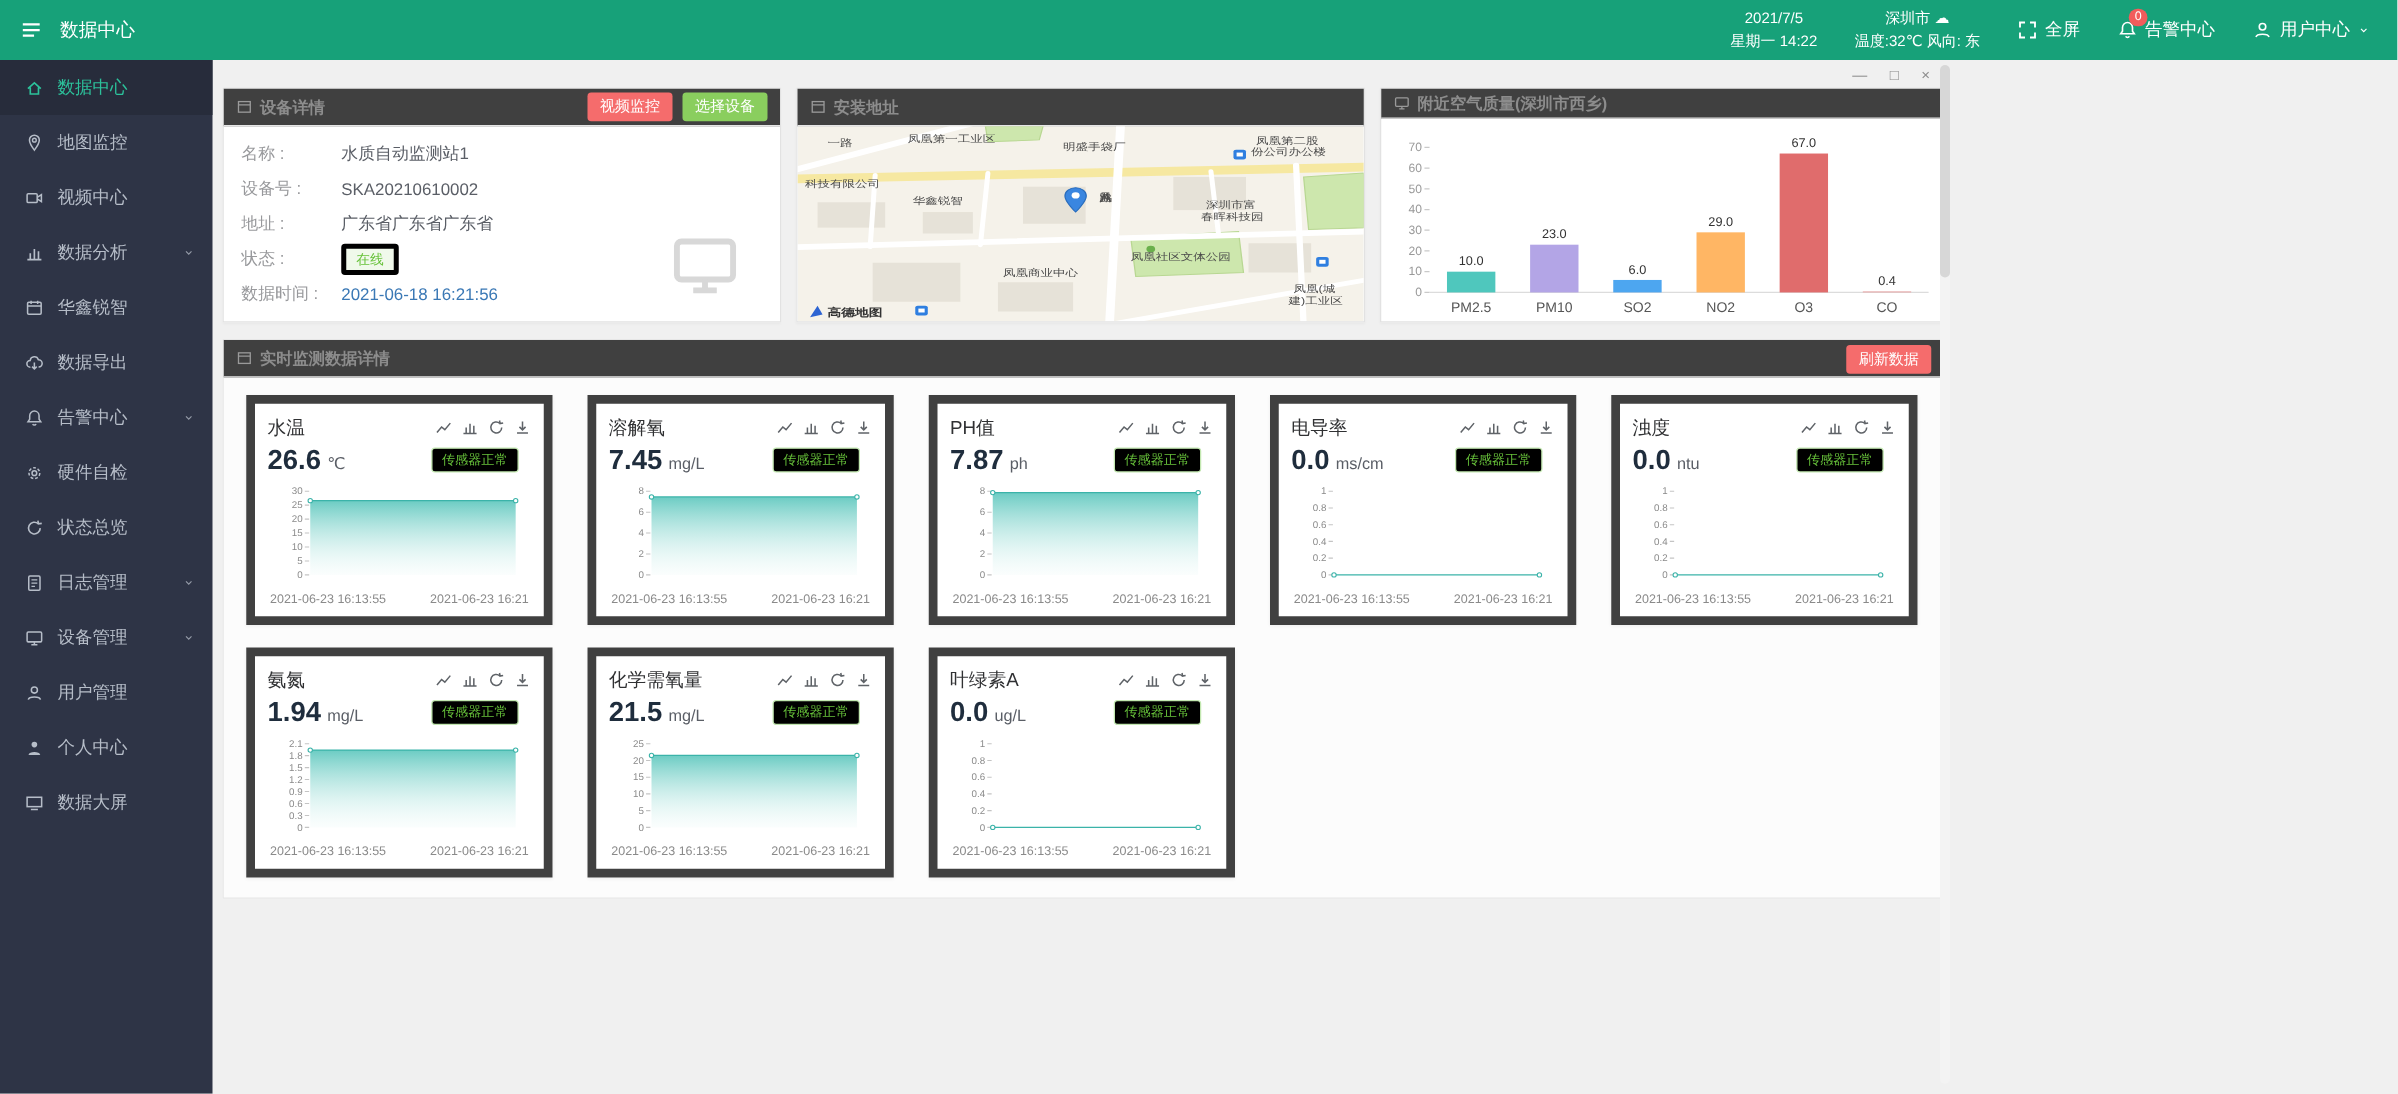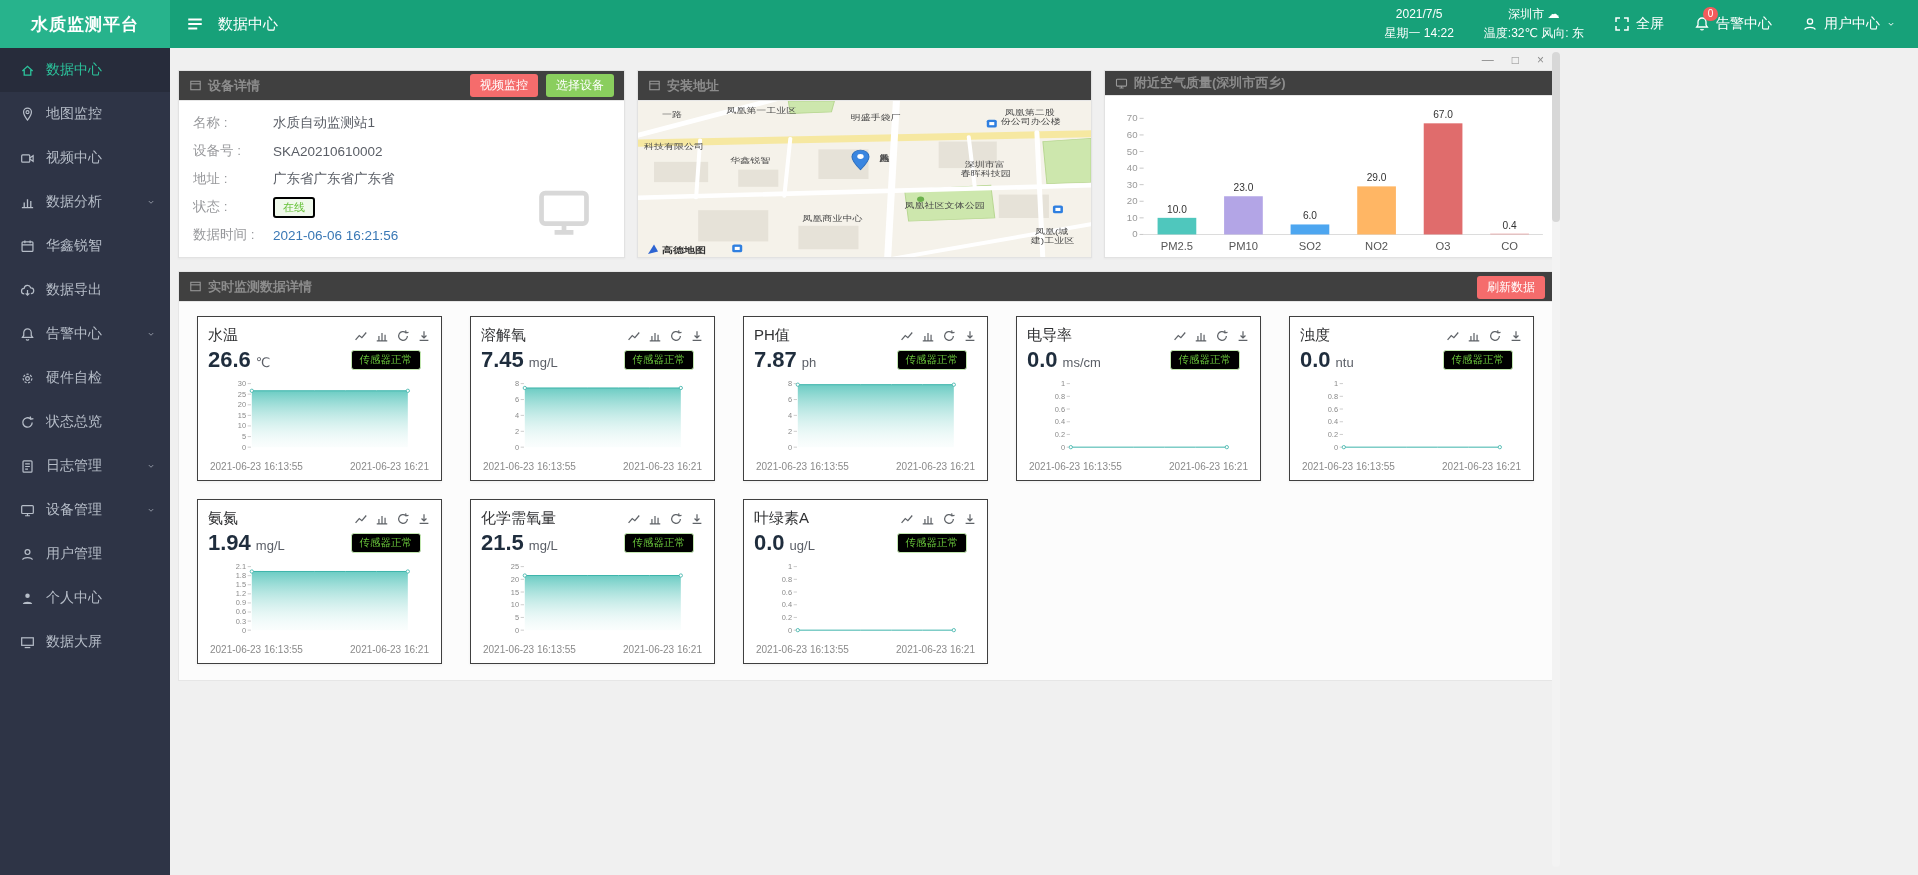--- a/index.html
+++ b/index.html
@@ -42,40 +42,40 @@
   .hd-btns{margin-left:auto;display:flex;gap:8px}
   .btn{border:none;color:#fff;font-size:12px;padding:3px 10px;border-radius:3px;cursor:pointer;font-family:inherit}
   .btn.red{background:#f56c6c}
   .btn.green{background:#8ace5e}
   .panel-bd{flex:1;position:relative}
   
   .device-bd{padding:8px 14px}
   .field-row{display:flex;height:28px;align-items:center;font-size:13.5px}
   .field-label{width:80px;color:#98999c}
   .field-value{color:#5a5e66}
-  .field-value.online-badge{font-size:11px;color:#67c23a;background:#f0f9eb;border:2px solid #000000;padding:1px 8px;border-radius:3px}
+  .field-value.online-badge{font-size:11px;color:#67c23a;background:#f0f9eb;border:4px solid #000000;padding:1px 8px;border-radius:3px}
   .field-value.time-value{color:#3a78b5}
   .monitor-graphic{position:absolute;right:28px;bottom:16px}
   .monitor-graphic .ic{width:64px;height:58px;color:#d8d8d8}
   
   .map-bd{overflow:hidden}
   #map-svg{width:100%;height:100%;display:block}
   #map-labels text{font-size:10px;fill:#4a4a4a}
   #map-labels text.wm{font-size:11px;font-weight:bold;fill:#333}
   
   .air-bd{padding:2px 4px 0 4px}
   #air-chart{width:100%;height:100%}
   .btick{font-size:9.5px;fill:#999}
   .bval{font-size:10px;fill:#333}
   .bcat{font-size:11px;fill:#555}
   
   .rt-section{margin-top:13px;background:#fcfcfc;border:1px solid #e6e6e6}
   .rt-refresh{position:absolute;right:8px;top:4px}
   .cards{display:grid;grid-template-columns:repeat(5,245px);column-gap:28px;row-gap:18px;padding:14px 18px 16px 18px}
-  .card{background:#fff;border:1px solid #404040;box-shadow:0 1px 3px rgba(0,0,0,.06);padding:8px 10px;height:165px;display:flex;flex-direction:column}
+  .card{background:#fff;border:7px solid #404040;box-shadow:0 1px 3px rgba(0,0,0,.06);padding:8px 10px;height:184px;display:flex;flex-direction:column}
   .card-top{display:flex;align-items:center;height:24px}
   .card-title{font-size:15px;color:#303133}
   .card-icons{margin-left:auto;display:flex;gap:7px;color:#5f6368}
   .cicon{cursor:pointer}
   .cicon .ic{width:14px;height:14px}
   .card-mid{display:flex;align-items:center;height:30px}
   .card-value{font-size:22px;font-weight:bold;color:#1f2d3d}
   .card-unit{font-size:13px;color:#5a5e66;margin-left:5px;margin-top:6px}
   .card-status{margin-left:auto;margin-right:10px;font-size:10.5px;color:#67c23a;background:#000000;border:1px solid #c2e7b0;padding:2px 8px;border-radius:3px}
   svg.area{width:100%;height:92px;margin-top:4px}
@@ -164,21 +164,20 @@
         <path d="M2 4h12M2 8h12M2 12h8" stroke="currentColor" stroke-width="1.6" fill="none"></path>
       </symbol>
     <symbol id="i-panel" viewBox="0 0 16 16">
         <rect x="2.2" y="2.8" width="11.6" height="10.4" fill="none" stroke="currentColor" stroke-width="1.3"></rect>
         <path d="M2.2 6h11.6" stroke="currentColor" stroke-width="1.3" fill="none"></path>
       </symbol>
   </defs>
 </svg>
 
 <header class="topbar">
-  <div class="logo">水质监测平台</div>
   <div class="topbar-main">
     <span class="tb-icon">
         <svg class="ic" viewBox="0 0 16 16">
           <use href="#i-menu"></use>
         </svg>
       </span>
     <span class="page-title">数据中心</span>
     <div class="topbar-right">
       <div class="tb-block">
         <div>2021/7/5</div>
@@ -419,21 +418,21 @@
     <span class="field-value">广东省广东省广东省</span>
   </div>
 
   <div class="field-row">
     <span class="field-label">状态 :</span>
     <span class="field-value online-badge">在线</span>
   </div>
 
   <div class="field-row">
     <span class="field-label">数据时间 :</span>
-    <span class="field-value time-value">2021-06-06 16:21:56</span>
+    <span class="field-value time-value">2021-06-18 16:21:56</span>
   </div>
 </div>
         <span class="monitor-graphic">
             <svg class="ic" viewBox="0 0 16 16">
               <use href="#i-monitor"></use>
             </svg>
           </span>
       </div>
     </section>
 

